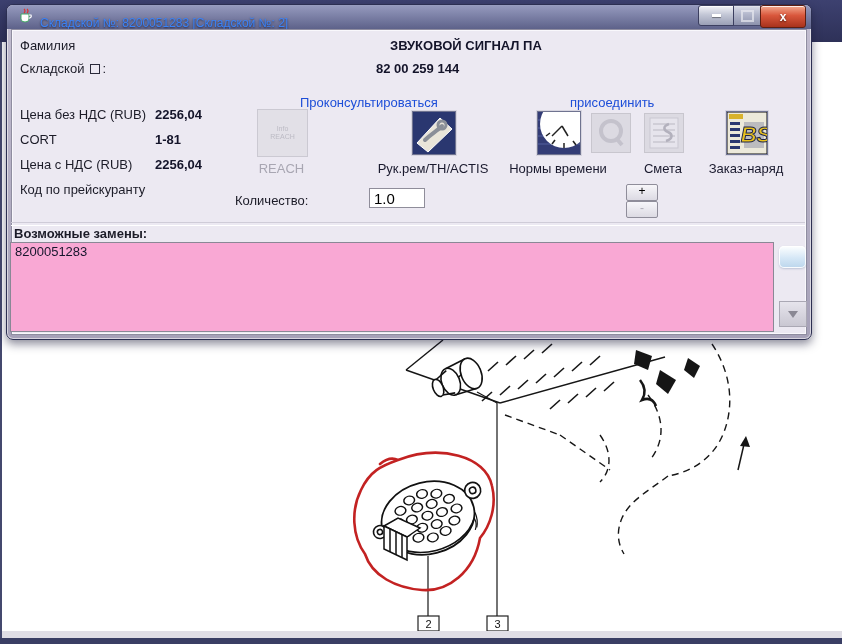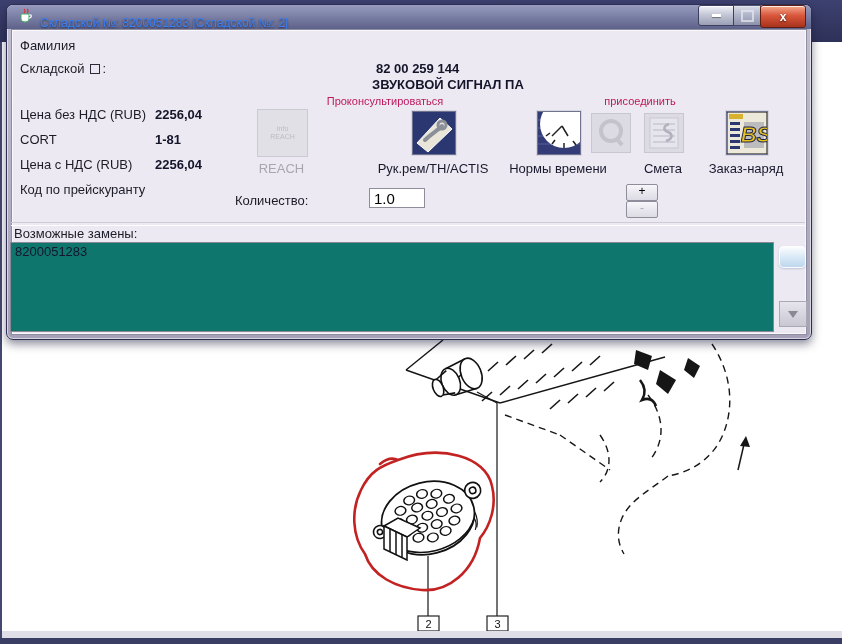--- a/index.html
+++ b/index.html
@@ -34,42 +34,42 @@
   .min-bar{width:9px;height:3px;background:#fff;box-shadow:0 1px 1px rgba(0,0,0,.4);}
   .max-box{width:9px;height:8px;border:2px solid #fff;opacity:.85;}
   .java-cup{left:18px;top:8px;}
   
   .content{left:11px;top:29px;width:794px;height:304px;background:#ece9f2;
     border:1px solid #8f8da0;box-shadow:inset 0 0 0 1px #f9f8fc;}
   .lbl{font-size:13px;color:#1c1c28;white-space:nowrap;}
   .val{font-size:13px;font-weight:bold;color:#14142a;white-space:nowrap;}
   .sq-icon{display:inline-block;width:8px;height:8px;border:1.5px solid #2a2a3a;
     margin:0 2px -1px 6px;background:#ece9f2;}
-  .grouphdr{font-size:11px;color:#be185d;text-align:center;}
+  .grouphdr{font-size:13px;color:#1d4ed8;text-align:left;}
   
   .iconbtn{cursor:pointer;}
   .reach-box{left:257px;top:109px;width:49px;height:46px;background:#e2e0e7;
     border:1px solid #cbc9d2;display:flex;flex-direction:column;align-items:center;justify-content:center;}
   .reach-inner{font-size:7px;color:#bcbac4;line-height:8px;text-align:center;}
   .btn-label{font-size:13px;color:#1a1a2e;text-align:center;}
   .btn-label.dim{color:#a8a6b2;}
   .icon-frame{border:1px solid #6f7390;box-shadow:0 0 0 1px #d7d5e0;}
   .icon-frame.disabled{border:1px solid #c8c6ce;box-shadow:none;}
   
   .qty-input{left:369px;top:188px;width:50px;height:18px;border:1px solid #8f8d9a;
     font-family:"Liberation Sans",sans-serif;font-size:15px;padding:0 0 0 4px;background:#fff;}
   .stepper{left:626px;width:30px;height:15px;border:1px solid #8f8d9a;border-radius:2px;
     background:linear-gradient(#f7f6fa,#dcdae3);font-size:12px;line-height:13px;
     text-align:center;cursor:pointer;}
   .stepper.disabled{color:#b0aeb8;}
   
   .groove{left:11px;top:222px;width:794px;height:2px;
     border-top:1px solid #cfccd8;border-bottom:1px solid #ffffff;}
   
-  .listbox{left:10px;top:242px;width:762px;height:88px;background:#0f766e;
+  .listbox{left:10px;top:242px;width:762px;height:88px;background:#f9a8d4;
     border:1px solid #8a8896;overflow:hidden;}
   .listrow{height:17px;line-height:17px;font-size:13px;color:#16162c;padding-left:4px;cursor:default;}
   .listrow.selected{background:#1e96f0;color:#fff;}
   .scroll-thumb{left:779px;top:246px;width:27px;height:22px;border-radius:5px;
     background:linear-gradient(#feffff,#d5e7f6 55%,#bcd6ec);
     box-shadow:inset 0 0 0 1px rgba(255,255,255,.9),0 1px 2px rgba(120,140,170,.4);cursor:pointer;}
   .scroll-down{left:779px;top:301px;width:26px;height:24px;border:1px solid #aaa8b4;
     background:linear-gradient(#e6e4ec,#c9c7d2);display:flex;align-items:center;justify-content:center;cursor:pointer;}
   .tri-down{width:0;height:0;border-left:5px solid transparent;border-right:5px solid transparent;
     border-top:7px solid #8a8894;}
@@ -221,21 +221,21 @@
     <span class="min-bar"></span>
   </div>
 <div class="abs winbtn btn-max">
     <span class="max-box"></span>
   </div>
 <div class="abs winbtn btn-close">x</div>
 
 <div class="abs content"></div>
 
 <div class="abs lbl" style="left:20px;top:38px;">Фамилия</div>
-<div class="abs val" style="left:372px;top:38px;margin-top:39px;">ЗВУКОВОЙ СИГНАЛ ПА</div>
+<div class="abs val" style="left:390px;top:38px;">ЗВУКОВОЙ СИГНАЛ ПА</div>
 <div class="abs lbl" style="left:20px;top:61px;"><span>Складской</span><span class="sq-icon"></span><span>:</span></div>
 <div class="abs val" style="left:376px;top:61px;">82 00 259 144</div>
 
 <div class="abs grouphdr" style="left:300px;top:95px;width:170px;">Проконсультироваться</div>
 <div class="abs grouphdr" style="left:570px;top:95px;width:140px;">присоединить</div>
 
 <div class="abs lbl" style="left:20px;top:107px;">Цена без НДС (RUB)</div>
 <div class="abs val" style="left:155px;top:107px;">2256,04</div>
 <div class="abs lbl" style="left:20px;top:132px;">CORT</div>
 <div class="abs val" style="left:155px;top:132px;">1-81</div>
@@ -320,20 +320,20 @@
   </svg>
 </div>
 <div class="abs btn-label" style="left:686px;top:161px;width:120px;">Заказ-наряд</div>
 
 <div class="abs lbl" style="left:235px;top:193px;">Количество:</div>
 <input class="abs qty-input" value="1.0" style="">
 <div class="abs stepper" style="top:184px;">+</div>
 <div class="abs stepper disabled" style="top:201px;">-</div>
 
 <div class="abs groove"></div>
-<div class="abs lbl" style="left:14px;top:226px;">Возможные замены:</div>
+<div class="abs lbl" style="left:14px;top:226px;font-weight:bold;">Возможные замены:</div>
 <div class="abs listbox">
   <div class="listrow">8200051283</div>
 </div>
 <div class="abs scroll-thumb"></div>
 <div class="abs scroll-down">
     <span class="tri-down"></span>
   </div>
 
 </body></html>

